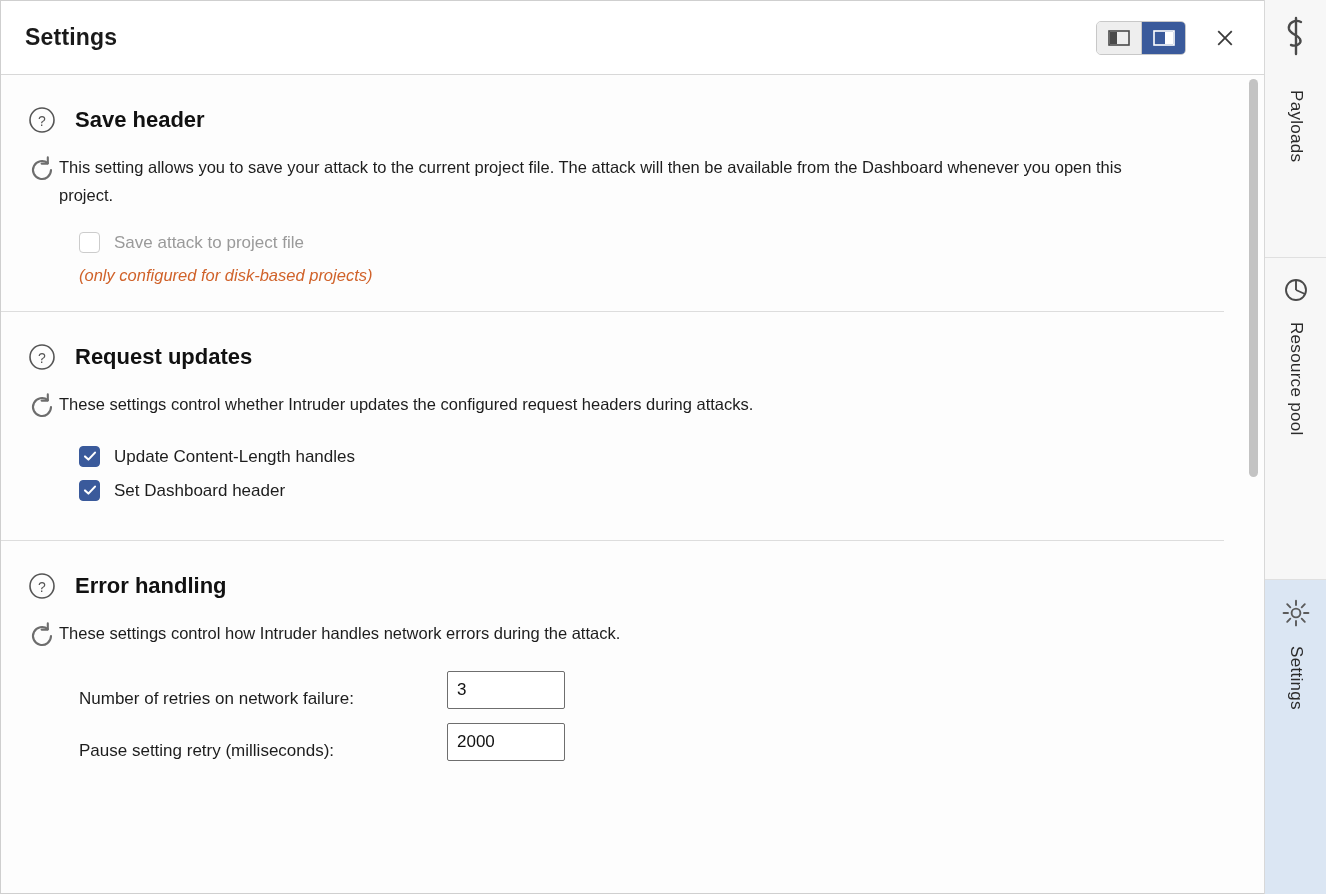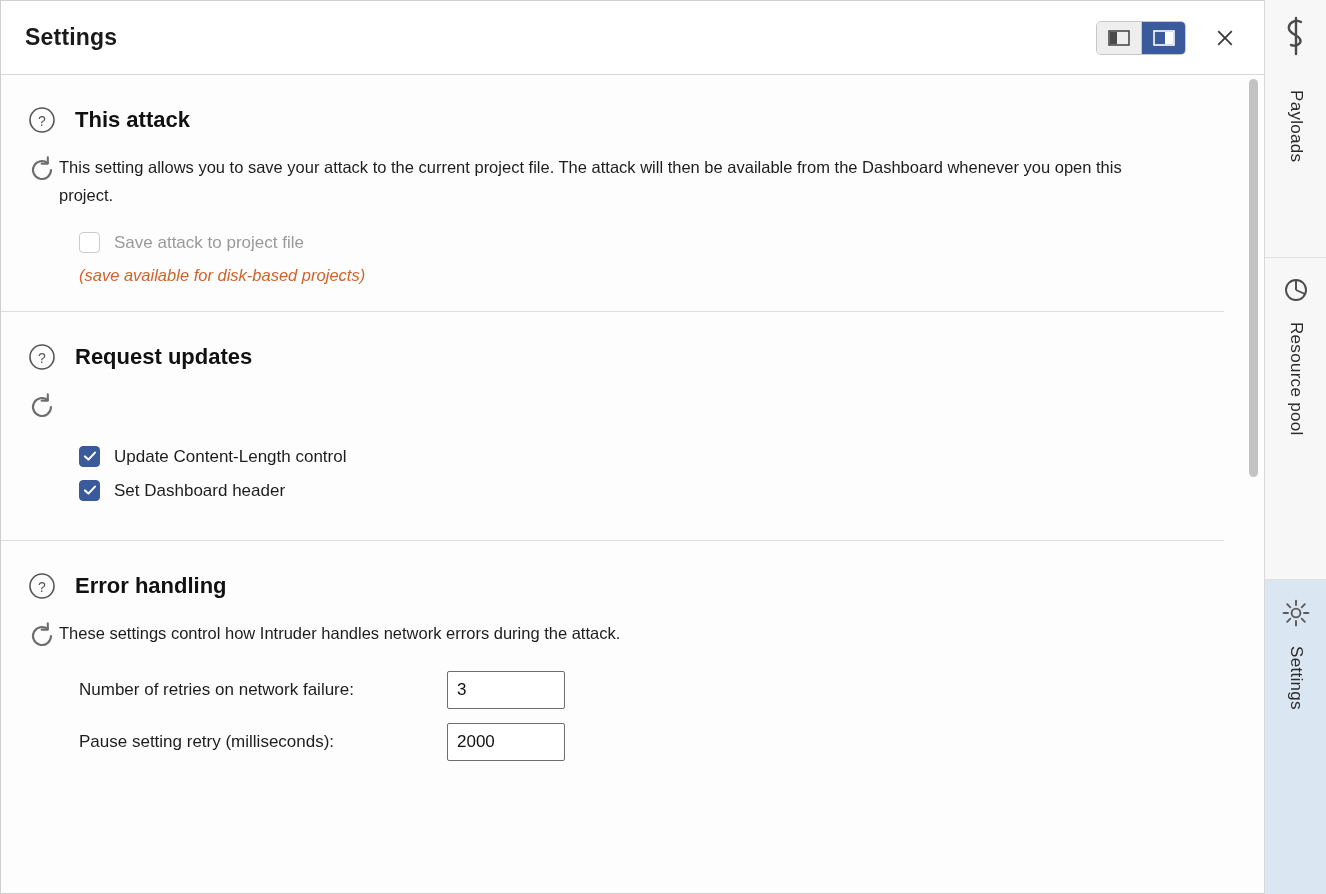--- a/index.html
+++ b/index.html
@@ -154,21 +154,21 @@
 
   .note {
     margin: 6px 0 0 54px;
     font-size: 16.5px;
     font-style: italic;
     color: #d0622a;
   }
 
   .field-row {
     display: flex;
-    align-items: center;
+    align-items: flex-end;
     margin: 0 0 14px 54px;
   }
   .field-label {
     font-size: 17px;
     color: #1d1d1d;
     width: 368px;
   }
   .field-input {
     width: 118px;
     height: 38px;
@@ -270,66 +270,67 @@
       <div class="body-inner">
 
         <div class="section">
           <div class="sec-head">
             <span class="help-icon">
               <svg width="30" height="30" viewBox="0 0 30 30" aria-hidden="true">
                 <circle cx="15" cy="15" r="12" fill="none" stroke="#555" stroke-width="1.6"></circle>
                 <text x="15" y="20.5" font-size="14" font-family="Liberation Sans, sans-serif" fill="#555" text-anchor="middle">?</text>
               </svg>
             </span>
-            <span class="sec-title">This attack</span>
+            <span class="sec-title">Save header</span>
           </div>
           <div class="sec-row">
             <span class="reset-icon">
               <svg width="32" height="32" viewBox="0 0 32 32" aria-hidden="true">
                 <path d="M25 16a9 9 0 1 1-3.2-6.9" fill="none" stroke="#6d6d6d" stroke-width="2.1" stroke-linecap="round"></path>
                 <polyline points="21.8,3.4 21.8,9.6 15.6,9.6" fill="none" stroke="#6d6d6d" stroke-width="2.1" stroke-linecap="round" stroke-linejoin="round"></polyline>
               </svg>
             </span>
             <span class="sec-desc">This setting allows you to save your attack to the current project file. The attack will then be available from the Dashboard whenever you open this project.</span>
           </div>
           <div class="opt-block">
             <div class="opt-row">
               <span class="cbox disabled"></span>
               <span class="opt-label disabled">Save attack to project file</span>
             </div>
           </div>
-          <div class="note">(save available for disk-based projects)</div>
+          <div class="note">(only configured for disk-based projects)</div>
         </div>
 
         <div class="section">
           <div class="sec-head">
             <span class="help-icon">
               <svg width="30" height="30" viewBox="0 0 30 30" aria-hidden="true">
                 <circle cx="15" cy="15" r="12" fill="none" stroke="#555" stroke-width="1.6"></circle>
                 <text x="15" y="20.5" font-size="14" font-family="Liberation Sans, sans-serif" fill="#555" text-anchor="middle">?</text>
               </svg>
             </span>
             <span class="sec-title">Request updates</span>
           </div>
           <div class="sec-row">
             <span class="reset-icon">
               <svg width="32" height="32" viewBox="0 0 32 32" aria-hidden="true">
                 <path d="M25 16a9 9 0 1 1-3.2-6.9" fill="none" stroke="#6d6d6d" stroke-width="2.1" stroke-linecap="round"></path>
                 <polyline points="21.8,3.4 21.8,9.6 15.6,9.6" fill="none" stroke="#6d6d6d" stroke-width="2.1" stroke-linecap="round" stroke-linejoin="round"></polyline>
               </svg>
             </span>
+            <span class="sec-desc">These settings control whether Intruder updates the configured request headers during attacks.</span>
           </div>
           <div class="opt-block">
             <div class="opt-row">
               <span class="cbox checked">
                 <svg width="14" height="14" viewBox="0 0 14 14" aria-hidden="true">
                   <polyline points="2,7.4 5.4,10.6 12,3.6" fill="none" stroke="#ffffff" stroke-width="2.1" stroke-linecap="round" stroke-linejoin="round"></polyline>
                 </svg>
               </span>
-              <span class="opt-label">Update Content-Length control</span>
+              <span class="opt-label">Update Content-Length handles</span>
             </div>
             <div class="opt-row">
               <span class="cbox checked">
                 <svg width="14" height="14" viewBox="0 0 14 14" aria-hidden="true">
                   <polyline points="2,7.4 5.4,10.6 12,3.6" fill="none" stroke="#ffffff" stroke-width="2.1" stroke-linecap="round" stroke-linejoin="round"></polyline>
                 </svg>
               </span>
               <span class="opt-label">Set Dashboard header</span>
             </div>
           </div>

